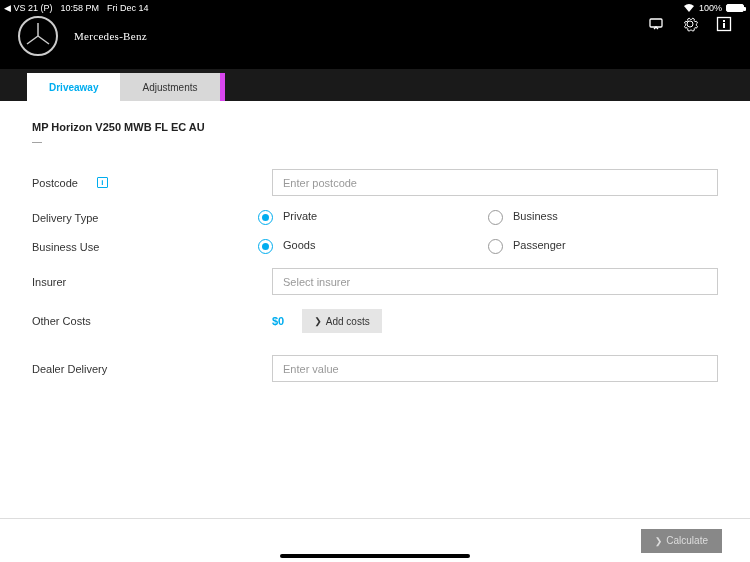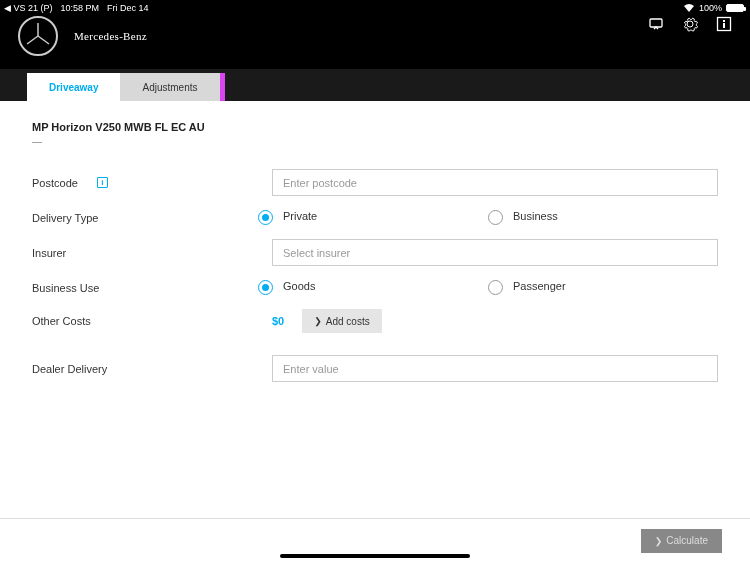--- a/index.html
+++ b/index.html
@@ -200,40 +200,40 @@
         </div>
         <div class="radio-option">
           <span class="radio-circle"></span>
           <span>Business</span>
         </div>
       </div>
     </div>
 
     <div class="form-row">
       <div class="form-label">
+        <span>Business Use</span>
+      </div>
+      <div class="form-control radio-group">
+        <div class="radio-option">
+          <span class="radio-circle checked"></span>
+          <span>Goods</span>
+        </div>
+        <div class="radio-option">
+          <span class="radio-circle"></span>
+          <span>Passenger</span>
+        </div>
+      </div>
+    </div>
+
+    <div class="form-row">
+      <div class="form-label">
         <span>Insurer</span>
       </div>
       <div class="form-control">
         <input class="text-input" type="text" placeholder="Select insurer" style="">
-      </div>
-    </div>
-
-    <div class="form-row">
-      <div class="form-label">
-        <span>Business Use</span>
-      </div>
-      <div class="form-control radio-group">
-        <div class="radio-option">
-          <span class="radio-circle checked"></span>
-          <span>Goods</span>
-        </div>
-        <div class="radio-option">
-          <span class="radio-circle"></span>
-          <span>Passenger</span>
-        </div>
       </div>
     </div>
 
     <div class="form-row" style="margin-top:6px;margin-bottom:22px;">
       <div class="form-label">
         <span>Other Costs</span>
       </div>
       <div class="form-control costs-row">
         <span class="cost-value">$0</span>
         <button class="add-costs-btn">

